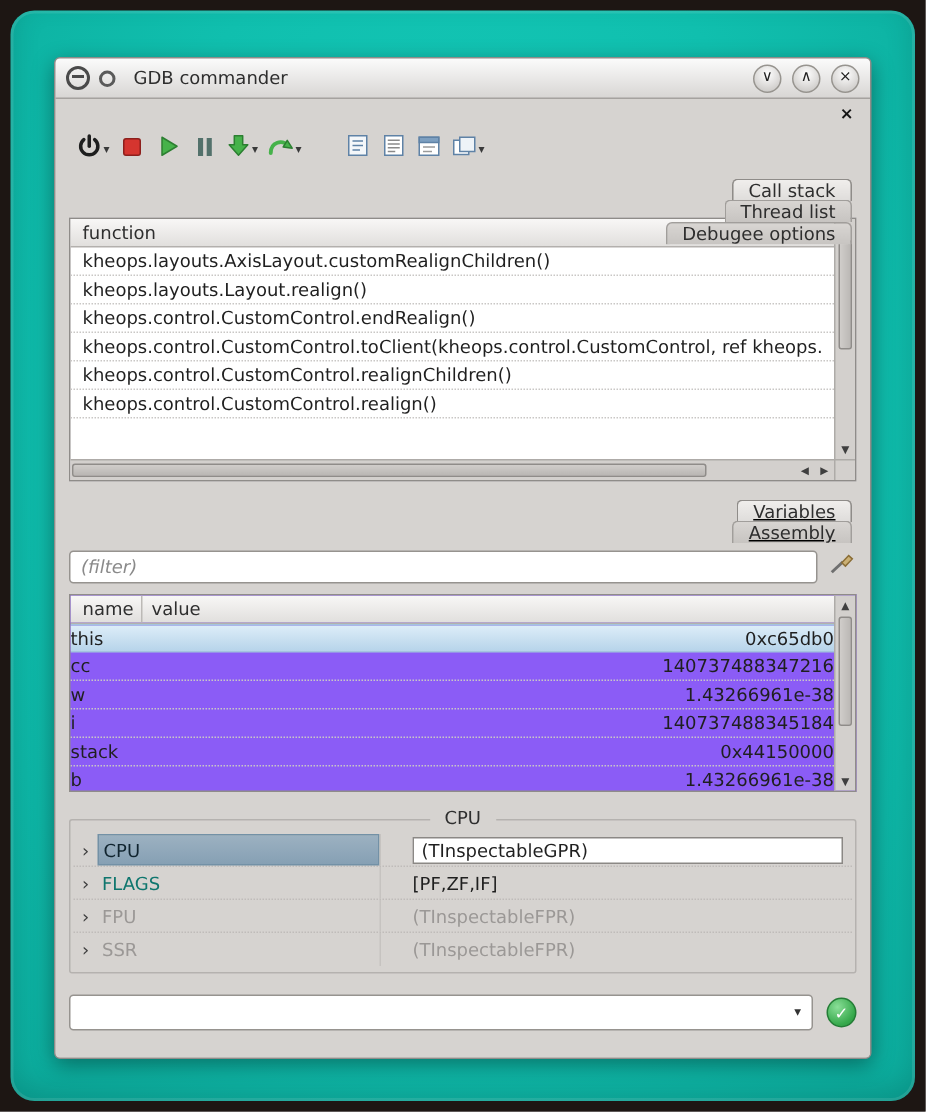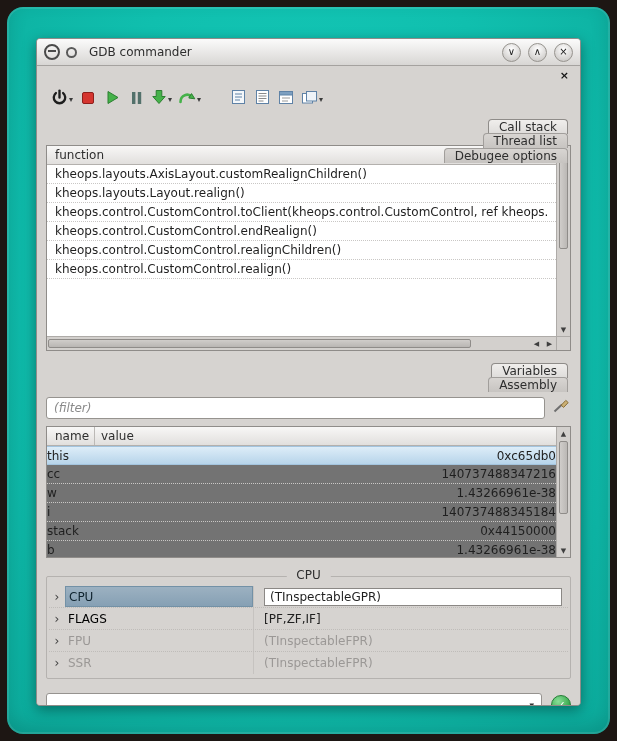--- a/index.html
+++ b/index.html
@@ -33,70 +33,70 @@
   .tbtn { height:26px; min-width:24px; display:flex; align-items:center; justify-content:center; padding:0 3px; }
   .dd { font-size:8px; color:#3a3a3a; margin-left:1px; }
   .tb-gap { width:22px; }
 
   
   .tabs { display:flex; align-items:flex-end; height:26px; margin-top:3px; position:relative; z-index:2;flex-direction:column; }
   .tab { font-size:12px; color:#2e2e2e; padding:0 10px; background:linear-gradient(#d8d5d2,#c7c4c1);
     border:1px solid #a19e9b; border-bottom:none; border-radius:4px 4px 0 0; margin-right:3px;
     height:20px; display:flex; align-items:center; }
   .tab.active { background:linear-gradient(#f0eeec,#dedcda); height:24px; margin-bottom:-1px; border-color:#8f8c89; }
-  .tabs2 { margin-top:12px; }
+  .tabs2 { margin-top:12px;text-decoration:underline; }
 
   
   .vscroll { border-left:1px solid #aeaba8; background:#d3d0cd; display:flex; flex-direction:column; }
   .sarrow { height:13px; display:flex; align-items:center; justify-content:center; font-size:7px; color:#3f3f3f; }
   .vtrack { flex:1; position:relative; margin:1px 2px; }
   .vthumb { position:absolute; left:0; right:0; background:linear-gradient(90deg,#d0cdca,#bbb8b5);
     border:1px solid #8f8c89; border-radius:2px; }
   .hscroll { border-top:1px solid #aeaba8; background:#d3d0cd; display:flex; }
   .htrack { flex:1; position:relative; margin:2px 1px; }
   .hthumb { position:absolute; top:0; bottom:0; background:linear-gradient(#d0cdca,#b9b6b3);
     border:1px solid #8f8c89; border-radius:2px; }
   .hscroll .sarrow { width:13px; height:auto; }
   .corner { background:#d3d0cd; border-left:1px solid #aeaba8; border-top:1px solid #aeaba8; }
 
   
-  .callstack { height:206px; display:grid; grid-template-columns:1fr 14px; grid-template-rows:1fr 14px;
+  .callstack { height:176px; display:grid; grid-template-columns:1fr 14px; grid-template-rows:1fr 14px;
     border:1px solid #8f8c89; background:#fff; }
   .cs-list { overflow:hidden; display:flex; flex-direction:column; grid-column:1; grid-row:1; }
   .list-header { flex:0 0 19px; background:linear-gradient(#f8f7f6,#e1dfdd); border-bottom:1px solid #b3b0ad;
     font-size:12px; color:#2e2e2e; padding:0 8px; display:flex; align-items:center; }
   .cs-row { flex:0 0 19px; border-bottom:1px dotted #c9c7c5; font-size:12px; color:#1f1f1f;
     padding:0 8px; display:flex; align-items:center; white-space:nowrap; overflow:hidden; }
 
   
   .filter-row { display:flex; align-items:center; margin:8px 0 7px; gap:7px; }
   .filter-input { flex:1; height:22px; border:1px solid #96938f; border-radius:3px; padding:0 7px;
     font:12px "DejaVu Sans", sans-serif; color:#0f172a; background:#fff; }
   .filter-input::placeholder { color:#8a8a8a; font-style:italic; }
-  .vartable { height:132px; display:grid; grid-template-columns:1fr 14px; border:1px solid #8f8c89; background:#737373; }
+  .vartable { height:132px; display:grid; grid-template-columns:1fr 14px; border:1px solid #8f8c89; background:#8b5cf6; }
   .var-list { overflow:hidden; }
   .var-header { display:flex; height:19px; background:linear-gradient(#f8f7f6,#e1dfdd); border-bottom:1px solid #b3b0ad;
     font-size:12px; color:#2e2e2e; align-items:center; }
   .vh-name { flex:0 0 48px; padding-left:8px; border-right:1px solid #bcb9b6; height:100%; display:flex; align-items:center; }
   .vh-value { flex:1; padding-left:6px; }
   .var-row { height:19px; display:flex; align-items:center; border-bottom:1px dotted #c9c7c5; font-size:12px; color:#1f1f1f; }
   .vcell-name { flex:0 0 48px; padding-left:0; }
   .vcell-value { flex:1; padding-left:6px;text-align:right; }
   .var-row.selected { background:linear-gradient(#ddedf8,#b7d4ea); border-top:1px solid #a3c4de; border-bottom:1px solid #a3c4de; }
 
   
   .groupbox { margin-top:18px; position:relative; border:1px solid #b5b2af; border-radius:2px; padding:9px 2px 4px; }
   .legend { position:absolute; top:-9px; left:50%; transform:translateX(-50%); background:#d6d3d0;
     padding:0 10px; font-size:12px; color:#2e2e2e; }
   .cpu-row { height:22px; display:flex; align-items:stretch; border-bottom:1px dotted #bfbcb9; font-size:12px; }
   .cpu-row:last-child { border-bottom:none; }
   .cpu-exp { flex:0 0 16px; display:flex; align-items:center; justify-content:center; color:#3f3f3f; font-size:12px; }
-  .cpu-name { flex:0 0 188px; display:flex; align-items:center; padding-left:3px; color:#000000; }
+  .cpu-name { flex:0 0 188px; display:flex; align-items:center; padding-left:3px; color:#0f766e; }
   .cpu-row.selected .cpu-name { background:linear-gradient(#9cb1c1,#86a0b4); color:#10242f; border:1px solid #7391a6; }
-  .cpu-value { flex:1; display:flex; align-items:center; border-left:1px solid #c6c3c0; padding-left:10px; color:#1f1f1f; }
+  .cpu-value { flex:1; display:flex; align-items:center; border-left:1px solid #c6c3c0; padding-left:21px; color:#1f1f1f; }
   .cpu-row.disabled .cpu-name, .cpu-row.disabled .cpu-value { color:#9b9896; }
   .cpu-editbox { background:#fff; border:1px solid #8b8885; height:18px; flex:1; margin:2px 6px 2px 0;
     display:flex; align-items:center; padding:0 5px; }
 
   
   .bottom-row { margin-top:14px; display:flex; align-items:center; gap:9px; }
   .combo { flex:1; position:relative; height:24px; }
   .combo input { width:100%; height:24px; border:1px solid #96938f; border-radius:3px;
     padding:0 24px 0 7px; background:#fff; font:12px "DejaVu Sans", sans-serif; }
   .combo-arrow { position:absolute; right:8px; top:50%; transform:translateY(-50%); font-size:9px; color:#333; }
@@ -203,22 +203,22 @@
           <div class="tab active">Call stack</div>
           <div class="tab">Thread list</div>
           <div class="tab">Debugee options</div>
         </div>
 
         <div class="callstack">
           <div class="cs-list">
             <div class="list-header">function</div>
             <div class="cs-row">kheops.layouts.AxisLayout.customRealignChildren()</div>
             <div class="cs-row">kheops.layouts.Layout.realign()</div>
+            <div class="cs-row">kheops.control.CustomControl.endRealign()</div>
             <div class="cs-row">kheops.control.CustomControl.toClient(kheops.control.CustomControl, ref kheops.</div>
-            <div class="cs-row">kheops.control.CustomControl.endRealign()</div>
             <div class="cs-row">kheops.control.CustomControl.realignChildren()</div>
             <div class="cs-row">kheops.control.CustomControl.realign()</div>
           </div>
           <div class="vscroll" style="grid-column:2; grid-row:1;">
             <div class="sarrow">▲</div>
             <div class="vtrack">
                 <div class="vthumb" style="top:0; height:55%;"></div>
               </div>
             <div class="sarrow">▼</div>
           </div>

